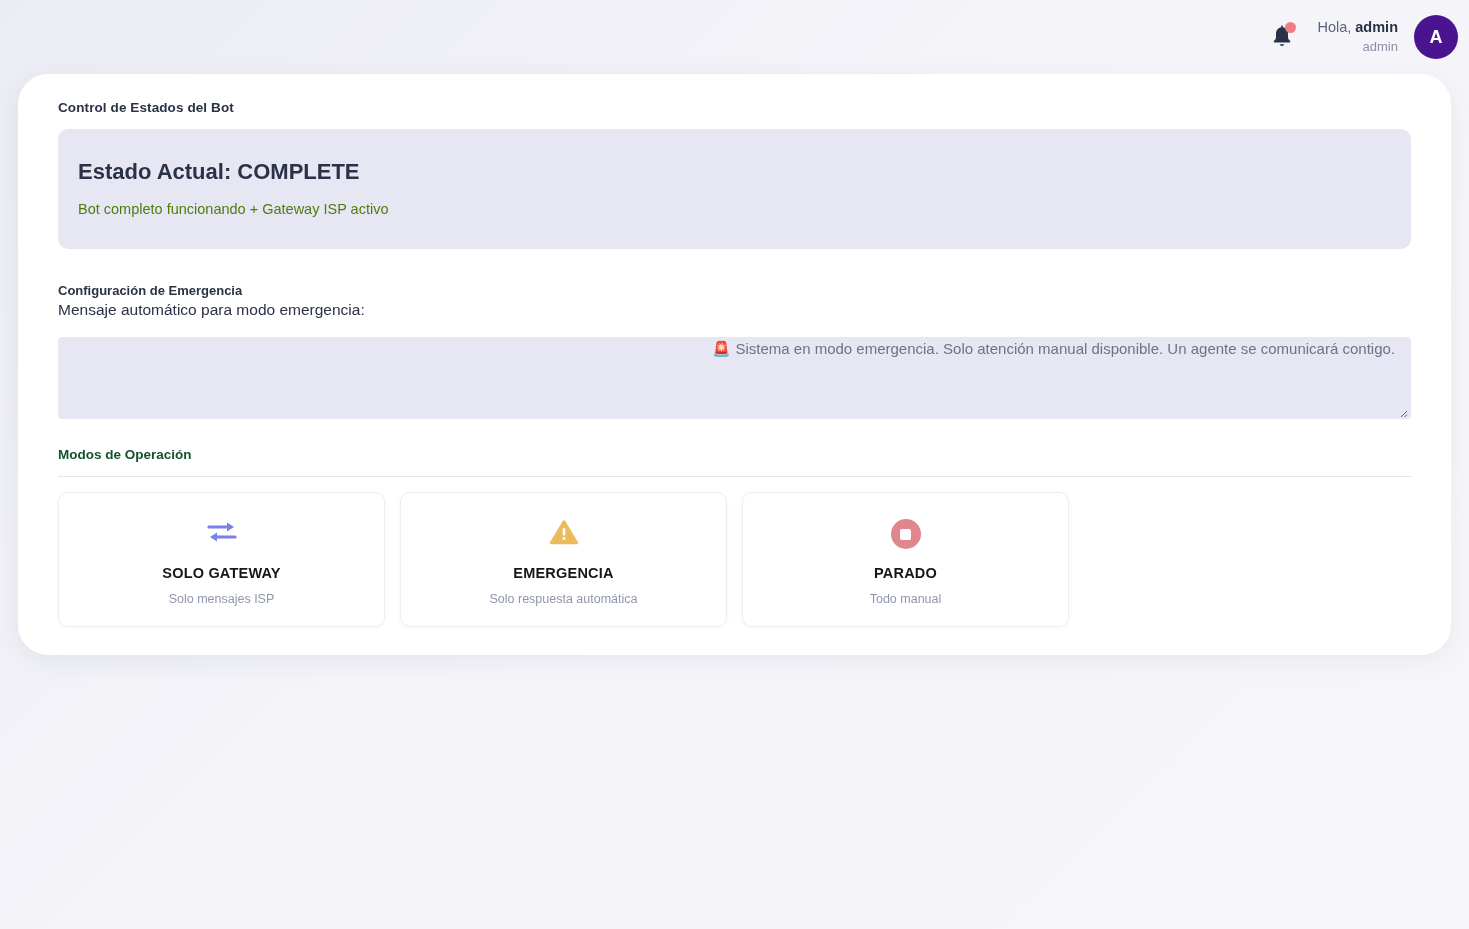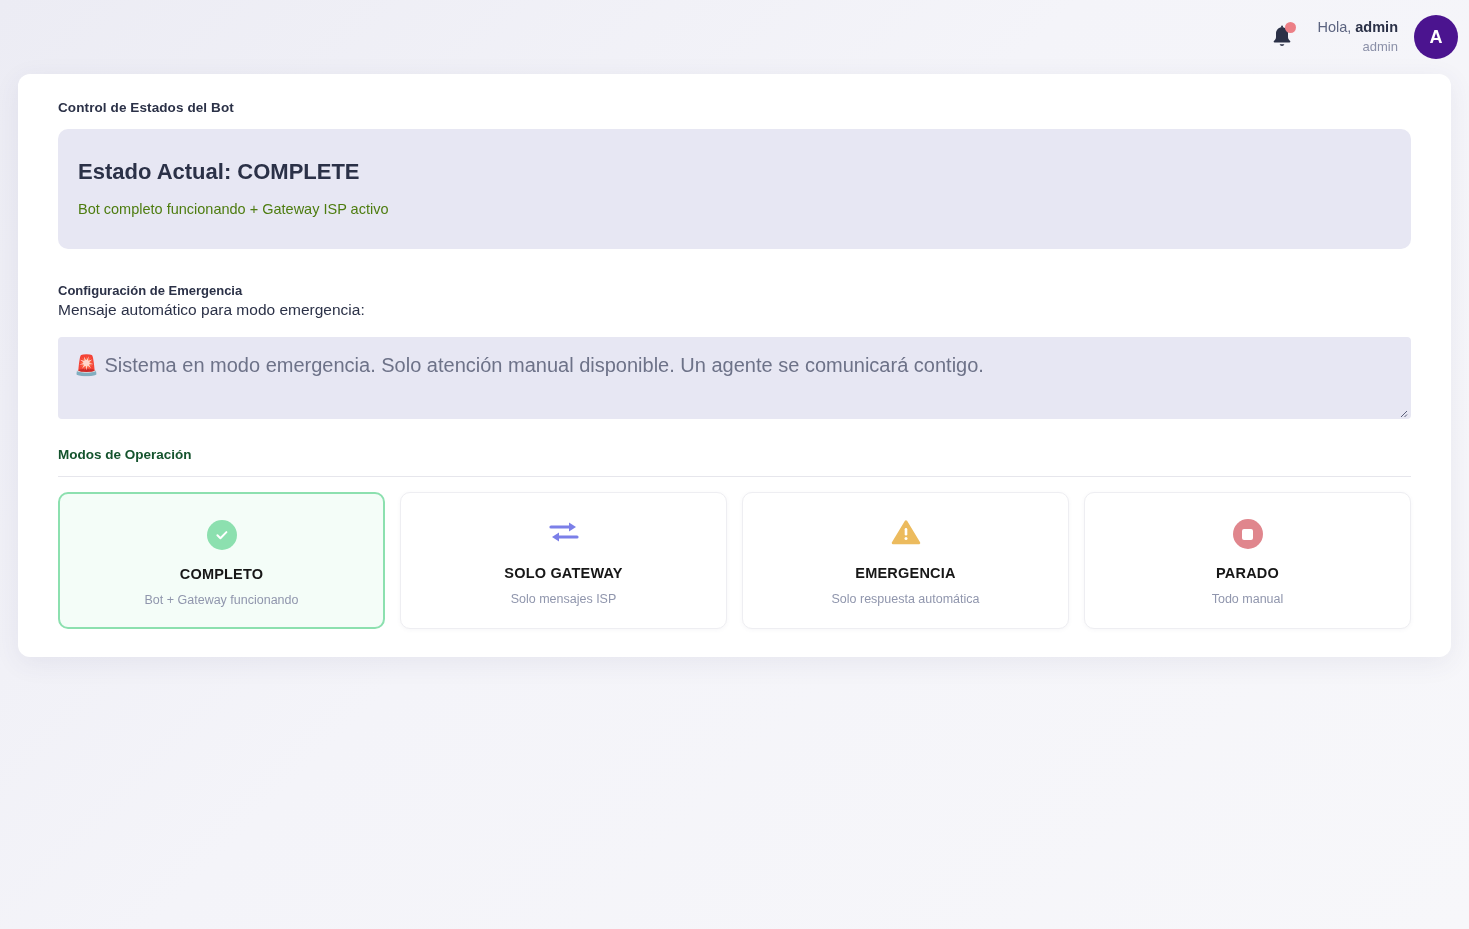--- a/index.html
+++ b/index.html
@@ -69,21 +69,21 @@
     display: flex;
     align-items: center;
     justify-content: center;
     cursor: pointer;
   }
 
   
   .panel {
     margin: 0 18px;
     background: #ffffff;
-    border-radius: 12px;
+    border-radius: 30px;
     box-shadow: 0 6px 26px rgba(60, 60, 110, 0.08);
     padding: 22px 22px 28px 22px;
   }
 
   .section-title {
     font-size: 13.5px;
     font-weight: 700;
     color: #2b3147;
     letter-spacing: .1px;
     margin: 4px 0 14px 18px;
@@ -122,28 +122,29 @@
     margin-top: 3px;
   }
 
   .msg-box {
     position: relative;
     margin: 18px 18px 0 18px;
     background: #e7e7f3;
     border: none;
     border-radius: 4px;
     height: 82px;
-    padding: 14px 16px;
+    padding: 1px 16px;
     font-family: "Liberation Sans", sans-serif;
-    font-size: 20px;
+    font-size: 15px;
     color: #6d7288;
     width: calc(100% - 36px);
     resize: none;
     display: block;
     line-height: 1.4;
+    text-align: right;
   }
   .msg-wrap { position: relative; }
   .resize-grip {
     position: absolute;
     right: 21px;
     bottom: 3px;
     width: 12px;
     height: 12px;
     pointer-events: none;
   }
@@ -271,31 +272,20 @@
       </svg>
     </span>
   </div>
 
 
   <div class="modes-title">Modos de Operación</div>
   <div class="divider"></div>
 
   <div class="modes-grid">
 
-    <div class="mode-card selected">
-      <div class="mode-icon">
-        <span class="icon-circle-check">
-          <svg width="16" height="16" viewBox="0 0 16 16">
-            <path d="M3.4 8.3 L6.4 11.2 L12.4 5.1" stroke="#ffffff" stroke-width="2" fill="none" stroke-linecap="round" stroke-linejoin="round"></path>
-          </svg>
-        </span>
-      </div>
-      <div class="mode-name">COMPLETO</div>
-      <div class="mode-desc">Bot + Gateway funcionando</div>
-    </div>
 
     <div class="mode-card">
       <div class="mode-icon">
         <span>
           <svg width="34" height="30" viewBox="0 0 34 30">
             <path d="M4 10 H24" stroke="#7b7fe8" stroke-width="3.2" stroke-linecap="round" fill="none"></path>
             <path d="M22 5.5 L29 10 L22 14.5 Z" fill="#7b7fe8"></path>
             <path d="M30 20 H10" stroke="#7b7fe8" stroke-width="3.2" stroke-linecap="round" fill="none"></path>
             <path d="M12 15.5 L5 20 L12 24.5 Z" fill="#7b7fe8"></path>
           </svg>

